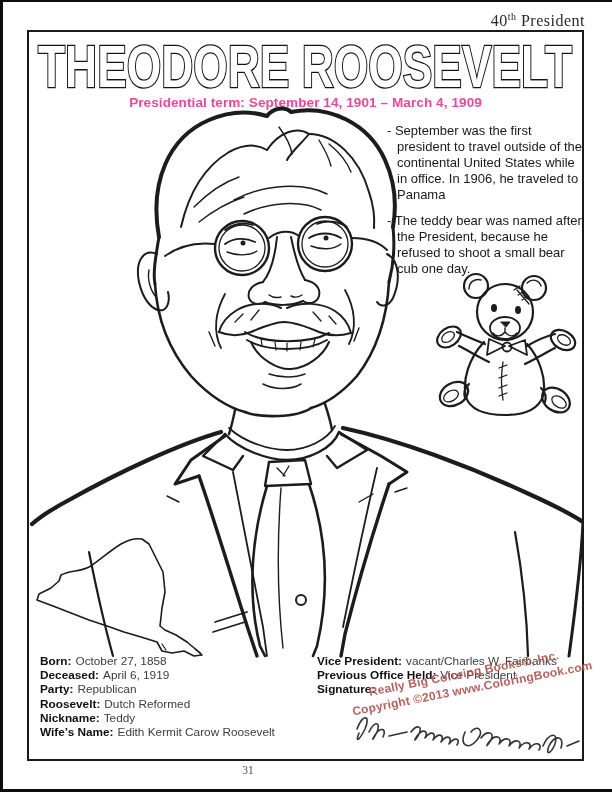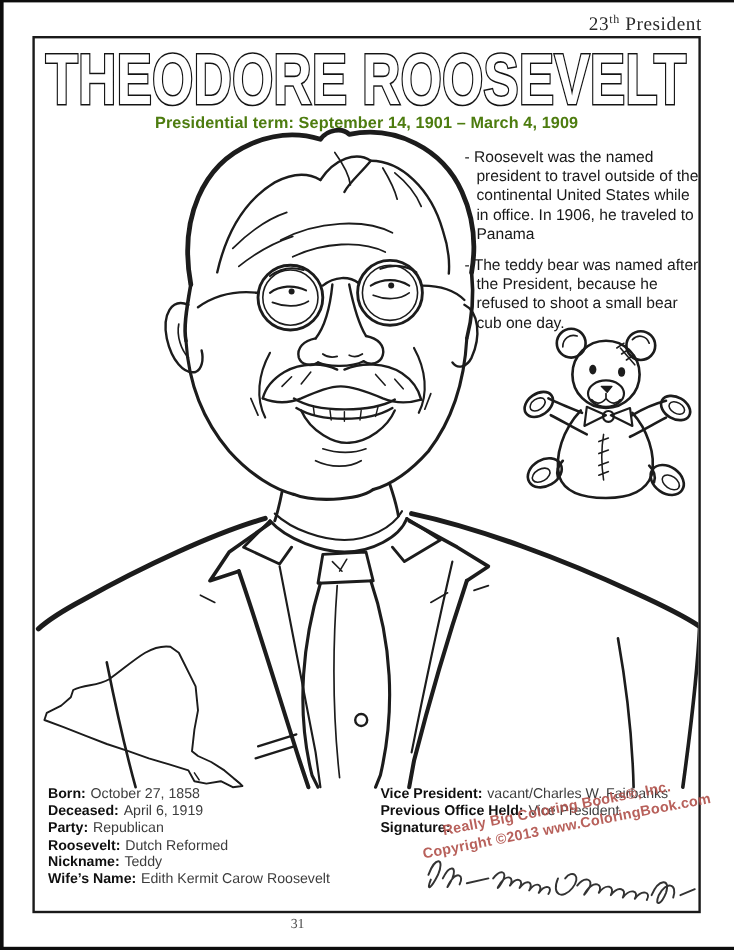--- a/index.html
+++ b/index.html
@@ -9,21 +9,21 @@
   .edge-left{left:0;top:0;width:3px;height:792px;}
   .edge-top{left:0;top:0;width:612px;height:2px;}
   .edge-bottom{left:0;top:789px;width:612px;height:3px;}
   .corner-label{position:absolute;top:11px;right:27px;font-family:"Liberation Serif", serif;
        font-size:16px;color:#2a2a2a;letter-spacing:.5px;}
   .corner-label sup{font-size:10px;}
   .frame{position:absolute;left:27px;top:30px;width:557px;height:731px;
        border:2px solid #1a1a1a;box-sizing:border-box;}
   .title-svg{position:absolute;left:2px;top:6px;width:549px;height:62px;}
   .subtitle{position:absolute;left:0;top:63px;width:100%;text-align:center;
-       font-weight:bold;font-size:13.5px;letter-spacing:.1px;color:#4d7c0f;}
+       font-weight:bold;font-size:13.5px;letter-spacing:.1px;color:#ec4899;}
   .dyk{position:absolute;left:358px;top:84px;width:200px;}
   .dyk-heading{display:inline-block;font-weight:bold;font-size:17.5px;color:#101010;
        border-bottom:2.5px solid #101010;padding-bottom:2px;letter-spacing:.2px;}
   .dyk-list{margin:7px 0 0 0;padding:0;list-style:none;font-size:13px;line-height:16px;color:#191919;}
   .dyk-list li{padding-left:10px;text-indent:-10px;margin-bottom:10px;}
   .dyk-list li::before{content:"- ";}
   .art{position:absolute;left:0;top:0;width:553px;height:727px;}
   .facts{position:absolute;font-size:11.8px;line-height:14.2px;}
   .facts-left{left:11px;top:622px;width:270px;}
   .facts-right{left:288px;top:622px;width:265px;}
@@ -36,33 +36,33 @@
   .page-number{position:absolute;left:0;top:764px;width:496px;text-align:center;
        font-family:"Liberation Serif", serif;font-size:11.5px;color:#4a4a4a;}
 </style>
 </head>
 <body>
 
 <div class="edge edge-left"></div>
 <div class="edge edge-top"></div>
 <div class="edge edge-bottom"></div>
 
-<div class="corner-label"><span>23</span><sup>th</sup><span> President</span></div>
+<div class="corner-label"><span>40</span><sup>th</sup><span> President</span></div>
 
 <div class="frame">
 
   <svg class="title-svg" viewBox="0 0 549 62">
     <text x="274" y="49" text-anchor="middle" font-family="Liberation Sans, sans-serif" font-weight="bold" font-size="60" fill="#ffffff" stroke="#141414" stroke-width="2.6" paint-order="stroke" textLength="534" lengthAdjust="spacingAndGlyphs">THEODORE ROOSEVELT</text>
   </svg>
 
   <div class="subtitle">Presidential term: September 14, 1901 – March 4, 1909</div>
 
   <div class="dyk">
     <ul class="dyk-list">
-      <li>Roosevelt was the named president to travel outside of the continental United States while in office. In 1906, he traveled to Panama</li>
+      <li>September was the first president to travel outside of the continental United States while in office. In 1906, he traveled to Panama</li>
       <li>The teddy bear was named after the President, because he refused to shoot a small bear cub one day.</li>
     </ul>
   </div>
 
   <svg class="art" viewBox="0 0 553 727">
 
     <g fill="none" stroke="#1c1c1c" stroke-linecap="round" stroke-linejoin="round" stroke-width="2">
 
       <path stroke-width="4" d="M130,205 C120,150 140,105 180,88 C205,77 225,80 238,84 C244,76 256,74 262,80 C300,72 340,92 356,128 C366,150 368,172 364,195"></path>
       <path stroke-width="3" d="M130,205 C126,228 124,242 126,252"></path>

